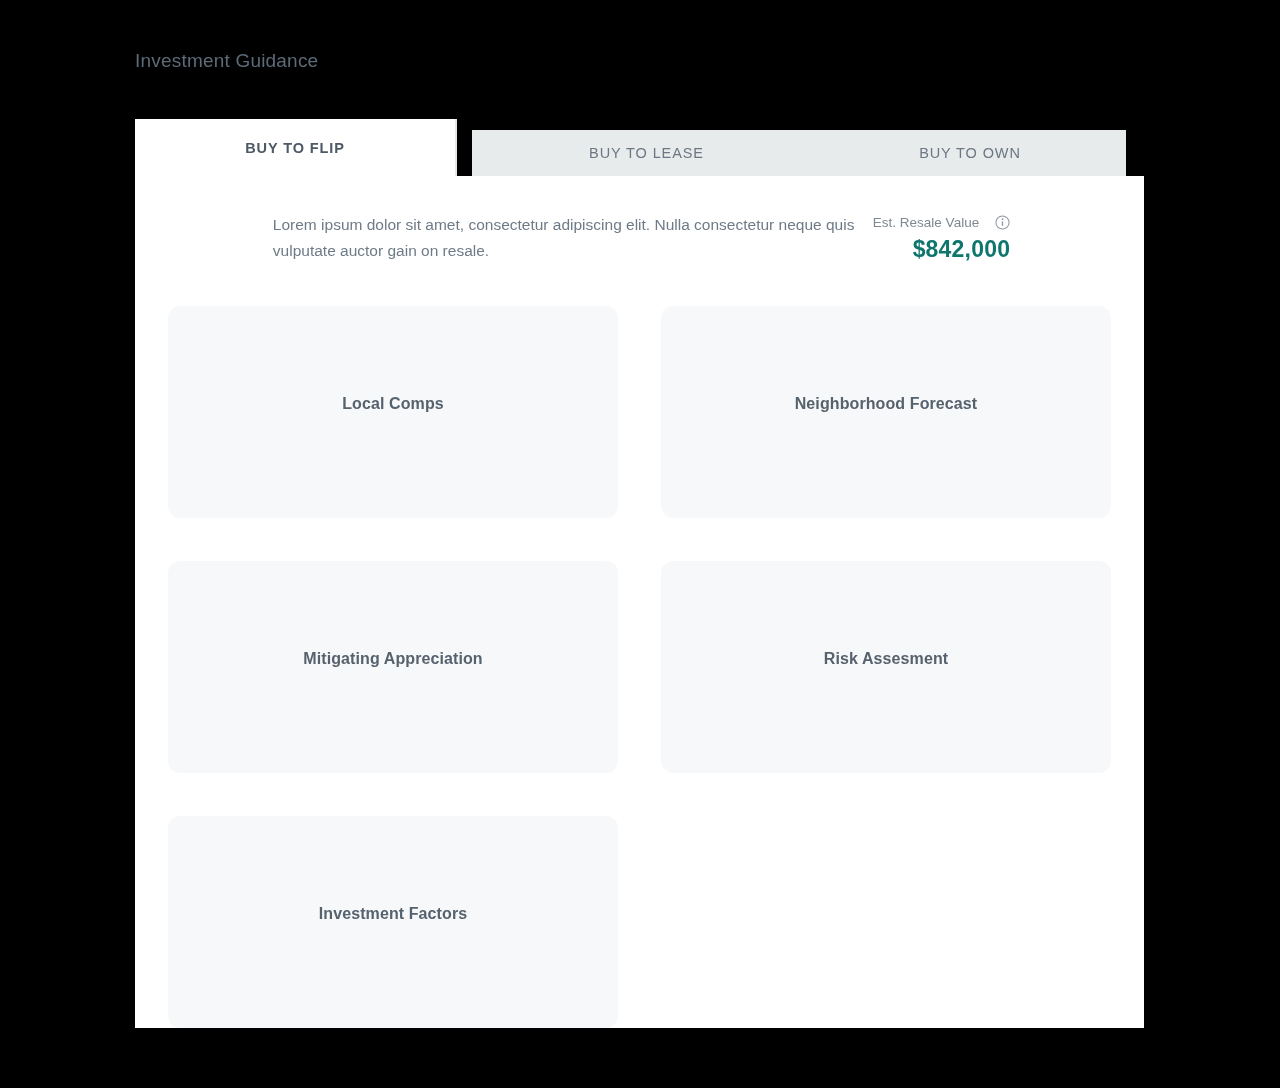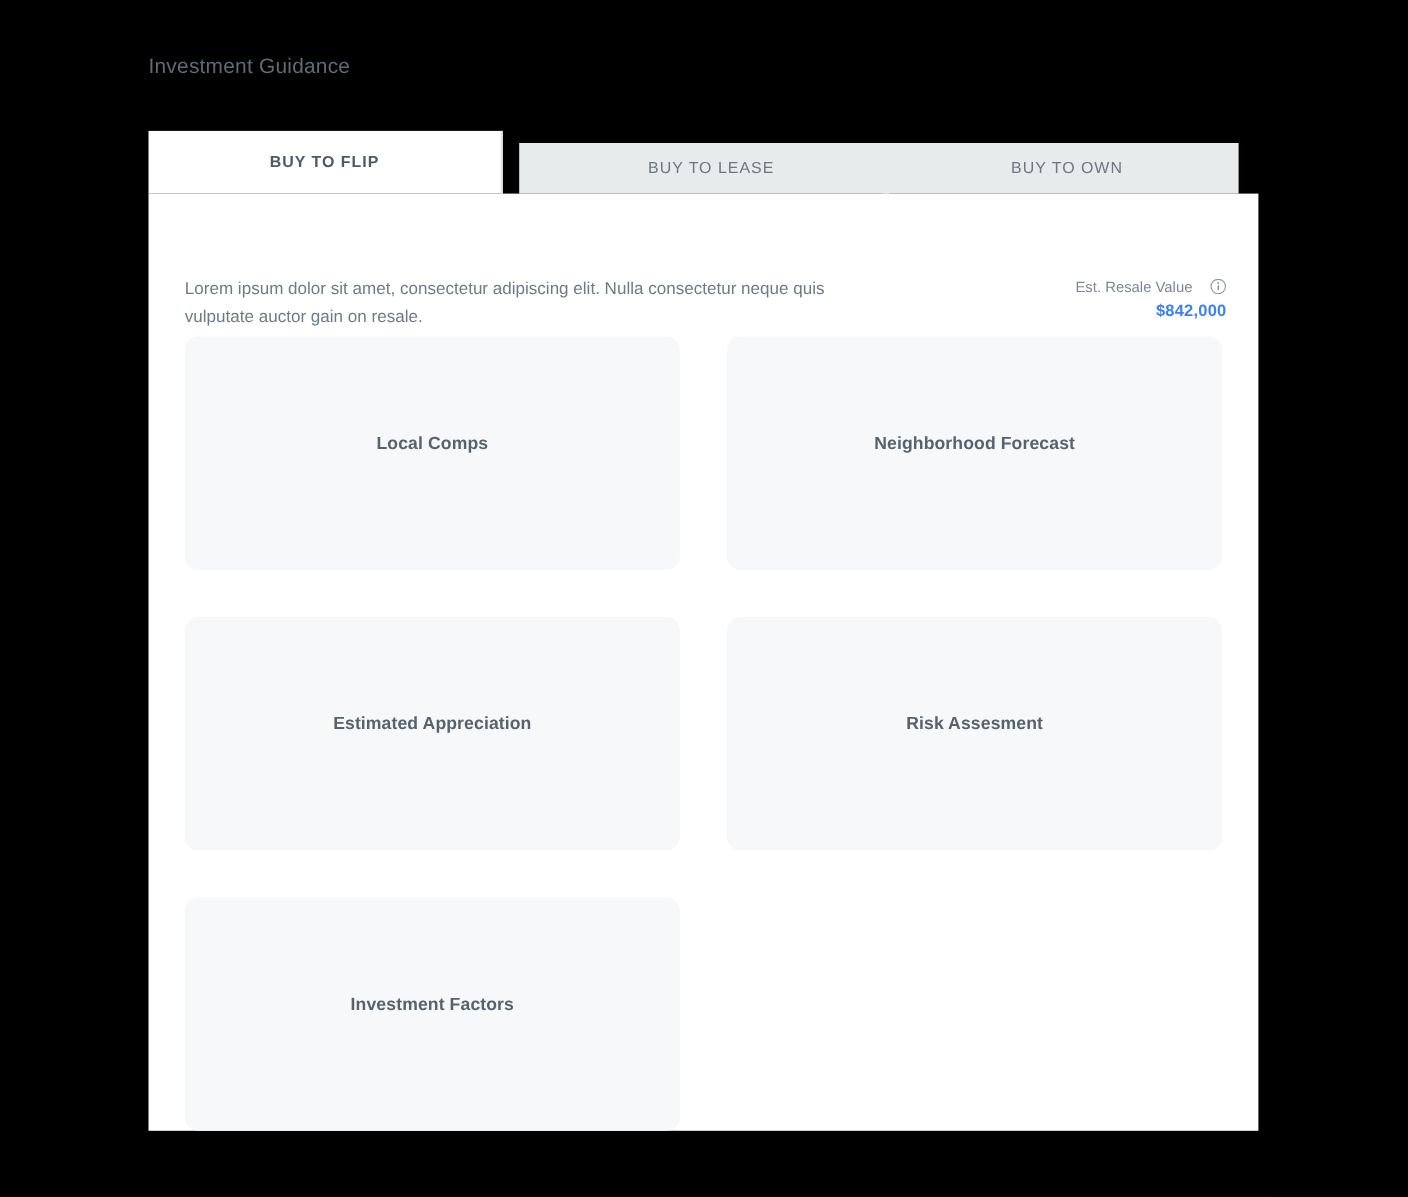--- a/index.html
+++ b/index.html
@@ -83,23 +83,22 @@
     background: #ffffff;
   }
 
   
   .panel-header {
     position: absolute;
     left: 33px;
     top: 36px;
     right: 29px;
     display: flex;
-    justify-content: space-between;
+    justify-content: center;
     align-items: flex-start;
-    margin-top: 38px;
   }
 
   .intro-text {
     font-size: 15.5px;
     line-height: 26px;
     color: #6e7b87;
     max-width: 600px;
   }
 
   .resale-block {
@@ -121,23 +120,23 @@
     display: inline-flex;
     width: 15px;
     height: 15px;
     flex: 0 0 15px;
     cursor: pointer;
   }
   .info-icon svg { display: block; }
 
   .resale-value {
     margin-top: 6px;
-    font-size: 15px;
+    font-size: 23px;
     font-weight: 700;
-    color: #3b82f6;
+    color: #0f766e;
     letter-spacing: 0.2px;
   }
 
   
   .card-grid {
     position: absolute;
     left: 33px;
     top: 130px;
     width: 947px;
     display: grid;
@@ -207,21 +206,21 @@
     </div>
 
     <div class="card-grid">
       <div class="card">
         <span class="card-label">Local Comps</span>
       </div>
       <div class="card">
         <span class="card-label">Neighborhood Forecast</span>
       </div>
       <div class="card">
-        <span class="card-label">Estimated Appreciation</span>
+        <span class="card-label">Mitigating Appreciation</span>
       </div>
       <div class="card">
         <span class="card-label">Risk Assesment</span>
       </div>
       <div class="card">
         <span class="card-label">Investment Factors</span>
       </div>
     </div>
 
   </div>

